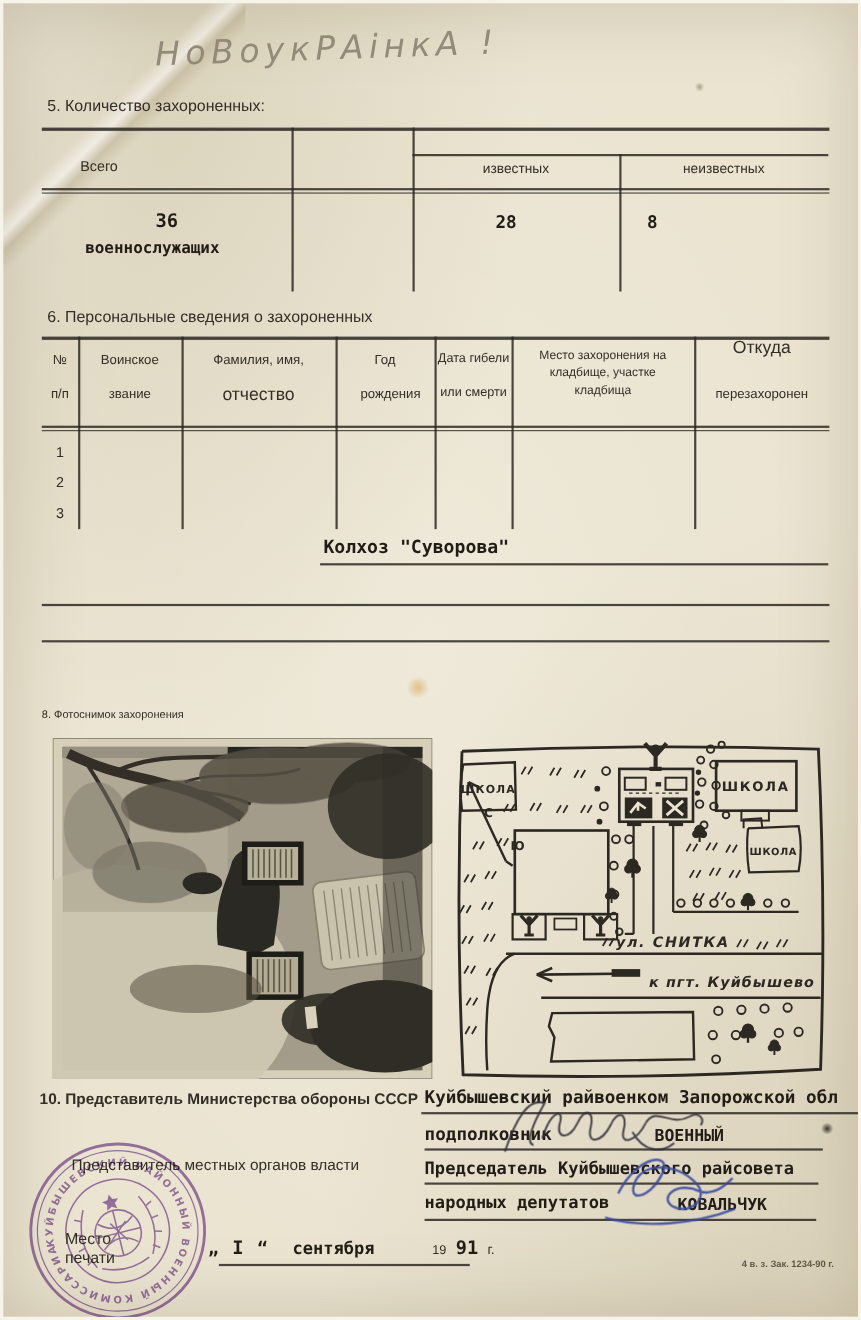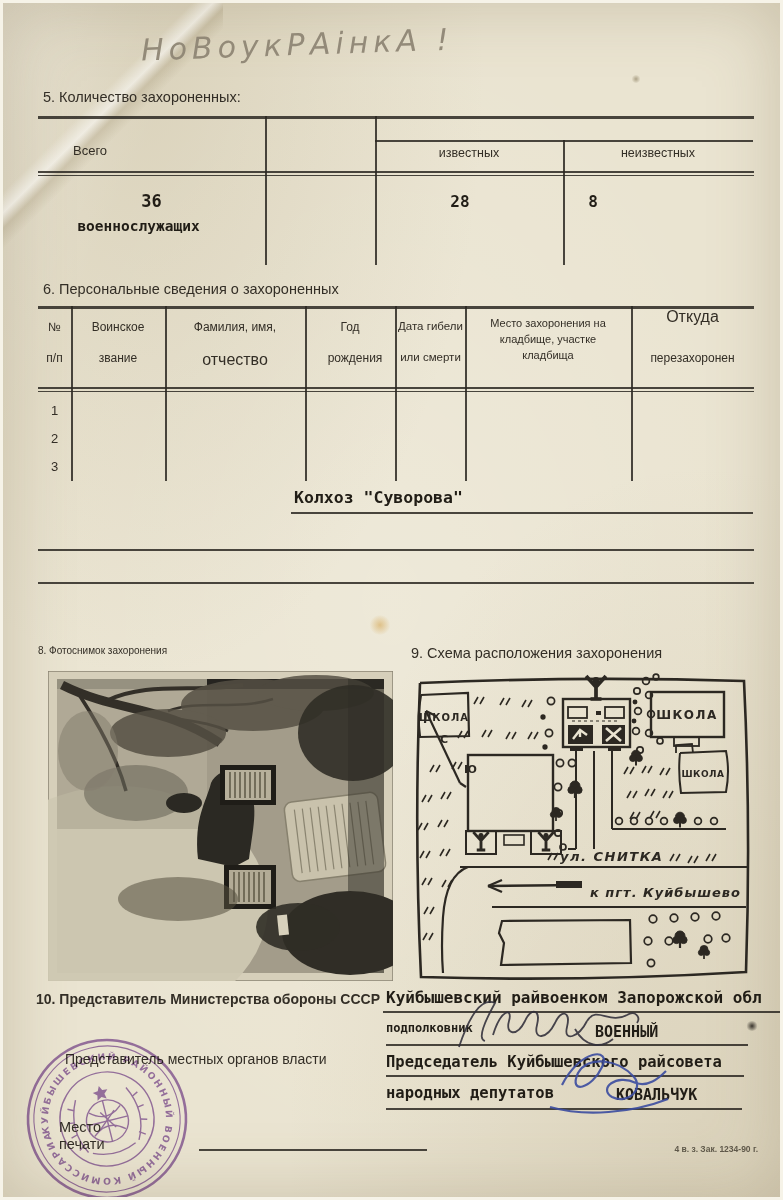--- a/index.html
+++ b/index.html
@@ -88,21 +88,20 @@
   <div class="abs print ctr" style="left:35px;top:400px;width:33px;font-size:13px;">1</div>
   <div class="abs print ctr" style="left:35px;top:428px;width:33px;font-size:13px;">2</div>
   <div class="abs print ctr" style="left:35px;top:456px;width:33px;font-size:13px;">3</div>
 
   <div class="abs typed" style="left:291px;top:485px;font-size:16.5px;">Колхоз "Суворова"</div>
   <div class="rule" style="left:288px;top:509px;width:462px;height:2px;"></div>
   <div class="rule" style="left:35px;top:546px;width:716px;height:1.8px;"></div>
   <div class="rule" style="left:35px;top:579px;width:716px;height:1.8px;"></div>
 
   <div class="abs print" style="left:35px;top:642px;font-size:10px;">8. Фотоснимок захоронения</div>
-  <div class="abs print" style="left:408px;top:642px;font-size:14.5px;">9. Схема расположения захоронения</div>
 
   <div class="abs" style="left:45px;top:668px;width:345px;height:310px;">
     <svg width="345" height="310" viewBox="0 0 345 310">
       <rect x="0" y="0" width="345" height="310" fill="#d6cfba" stroke="#8a8473" stroke-width="1.5"></rect>
       <g>
         <rect x="9" y="8" width="327" height="294" fill="#a39c8a"></rect>
         <rect x="9" y="8" width="327" height="10" fill="#262420"></rect>
         <ellipse cx="70" cy="235" rx="150" ry="120" fill="#cfc8b2" opacity=".95"></ellipse>
         <rect x="9" y="8" width="150" height="150" fill="#b3ac99" opacity=".8"></rect>
 
@@ -361,21 +360,21 @@
       <text x="56" y="102" font-size="11" font-weight="bold" fill="#2c2822">Ю</text>
       <text x="152" y="190" font-size="13" font-weight="bold" font-style="italic" letter-spacing="1.5" fill="#2c2822">ул. СНИТКА</text>
       <text x="182" y="226" font-size="13" font-weight="bold" font-style="italic" letter-spacing="1" fill="#2c2822">к пгт. Куйбышево</text>
     </svg>
   </div>
 
   <div class="abs print" style="left:33px;top:988px;font-size:14px;font-weight:bold;">10. Представитель Министерства обороны СССР</div>
   <div class="abs typed" style="left:383px;top:985px;font-size:16px;text-align:center;">Куйбышевский райвоенком Запорожской обл</div>
   <div class="rule" style="left:380px;top:1008px;width:400px;height:1.8px;"></div>
 
-  <div class="abs typed" style="left:383px;top:1018px;font-size:12px;">подполковник</div>
+  <div class="abs typed" style="left:383px;top:1018px;font-size:16px;">подполковник</div>
   <div class="abs typed" style="left:592px;top:1020px;font-size:15px;">ВОЕННЫЙ</div>
   <div class="rule" style="left:383px;top:1041px;width:362px;height:1.8px;"></div>
 
   <div class="abs print" style="left:62px;top:1048px;font-size:14px;">Представитель местных органов власти</div>
   <div class="abs typed" style="left:383px;top:1050px;font-size:15.5px;">Председатель Куйбышевского райсовета</div>
   <div class="rule" style="left:383px;top:1072px;width:358px;height:1.8px;"></div>
 
   <div class="abs typed" style="left:383px;top:1081px;font-size:15.5px;">народных депутатов</div>
   <div class="abs typed" style="left:613px;top:1083px;font-size:15px;">КОВАЛЬЧУК</div>
   <div class="rule" style="left:383px;top:1105px;width:356px;height:1.8px;"></div>
@@ -423,16 +422,25 @@
         </g>
       </g>
     </svg>
   </div>
 
   <div class="abs print" style="left:56px;top:1116px;font-size:14.5px;line-height:17px;">
     <div>Место</div>
     <div>печати</div>
   </div>
 
+  <div class="abs" style="left:186px;top:1122px;height:26px;">
+    <span class="typed" style="font-size:16px;">„</span>
+    <span class="typed" style="font-size:17px;padding:0 8px;">I</span>
+    <span class="typed" style="font-size:16px;">“</span>
+    <span class="typed" style="font-size:15.5px;margin-left:18px;">сентября</span>
+    <span class="print" style="font-size:11.5px;margin-left:48px;">19</span>
+    <span class="typed" style="font-size:17px;margin-left:4px;">91</span>
+    <span class="print" style="font-size:12.5px;margin-left:4px;">г.</span>
+  </div>
   <div class="rule" style="left:196px;top:1146px;width:228px;height:1.8px;"></div>
 
   <div class="abs" style="left:615px;top:1141px;width:140px;text-align:right;font-size:8.5px;color:#4a4437;font-weight:bold;font-family:'Liberation Sans',sans-serif;opacity:.85;">4 в. з. Зак. 1234-90 г.</div>
 </div>
 
 </body></html>

